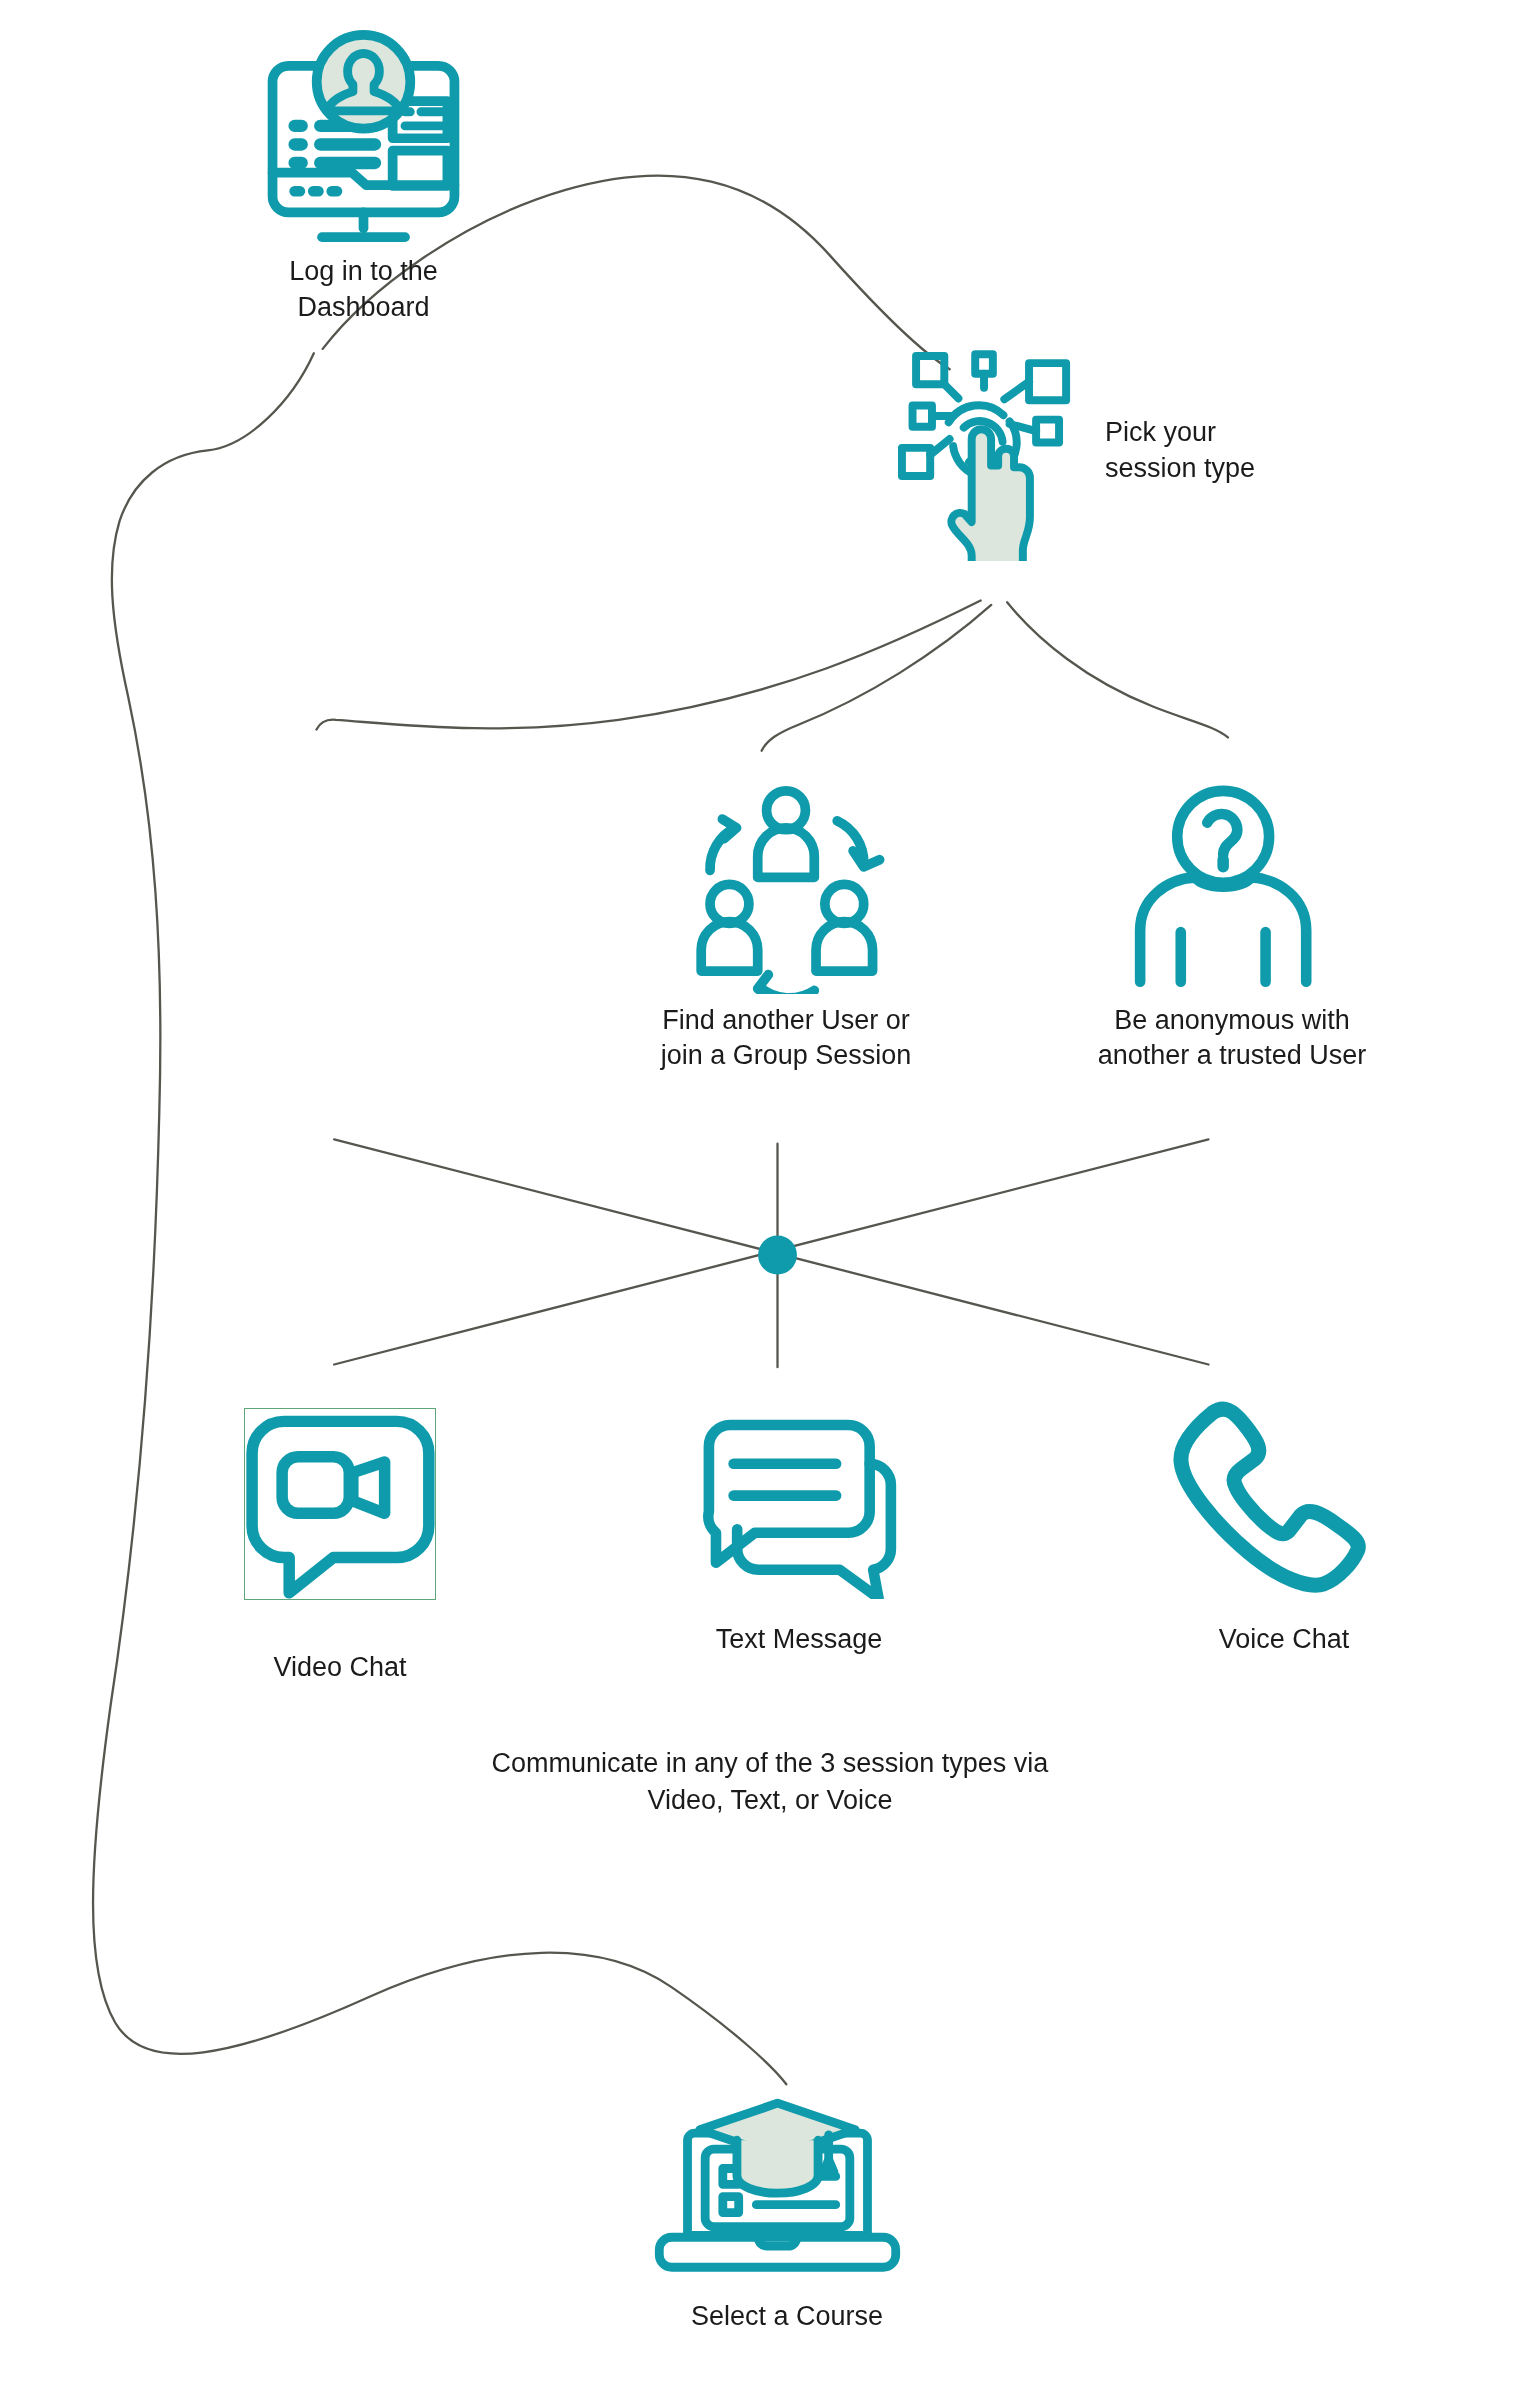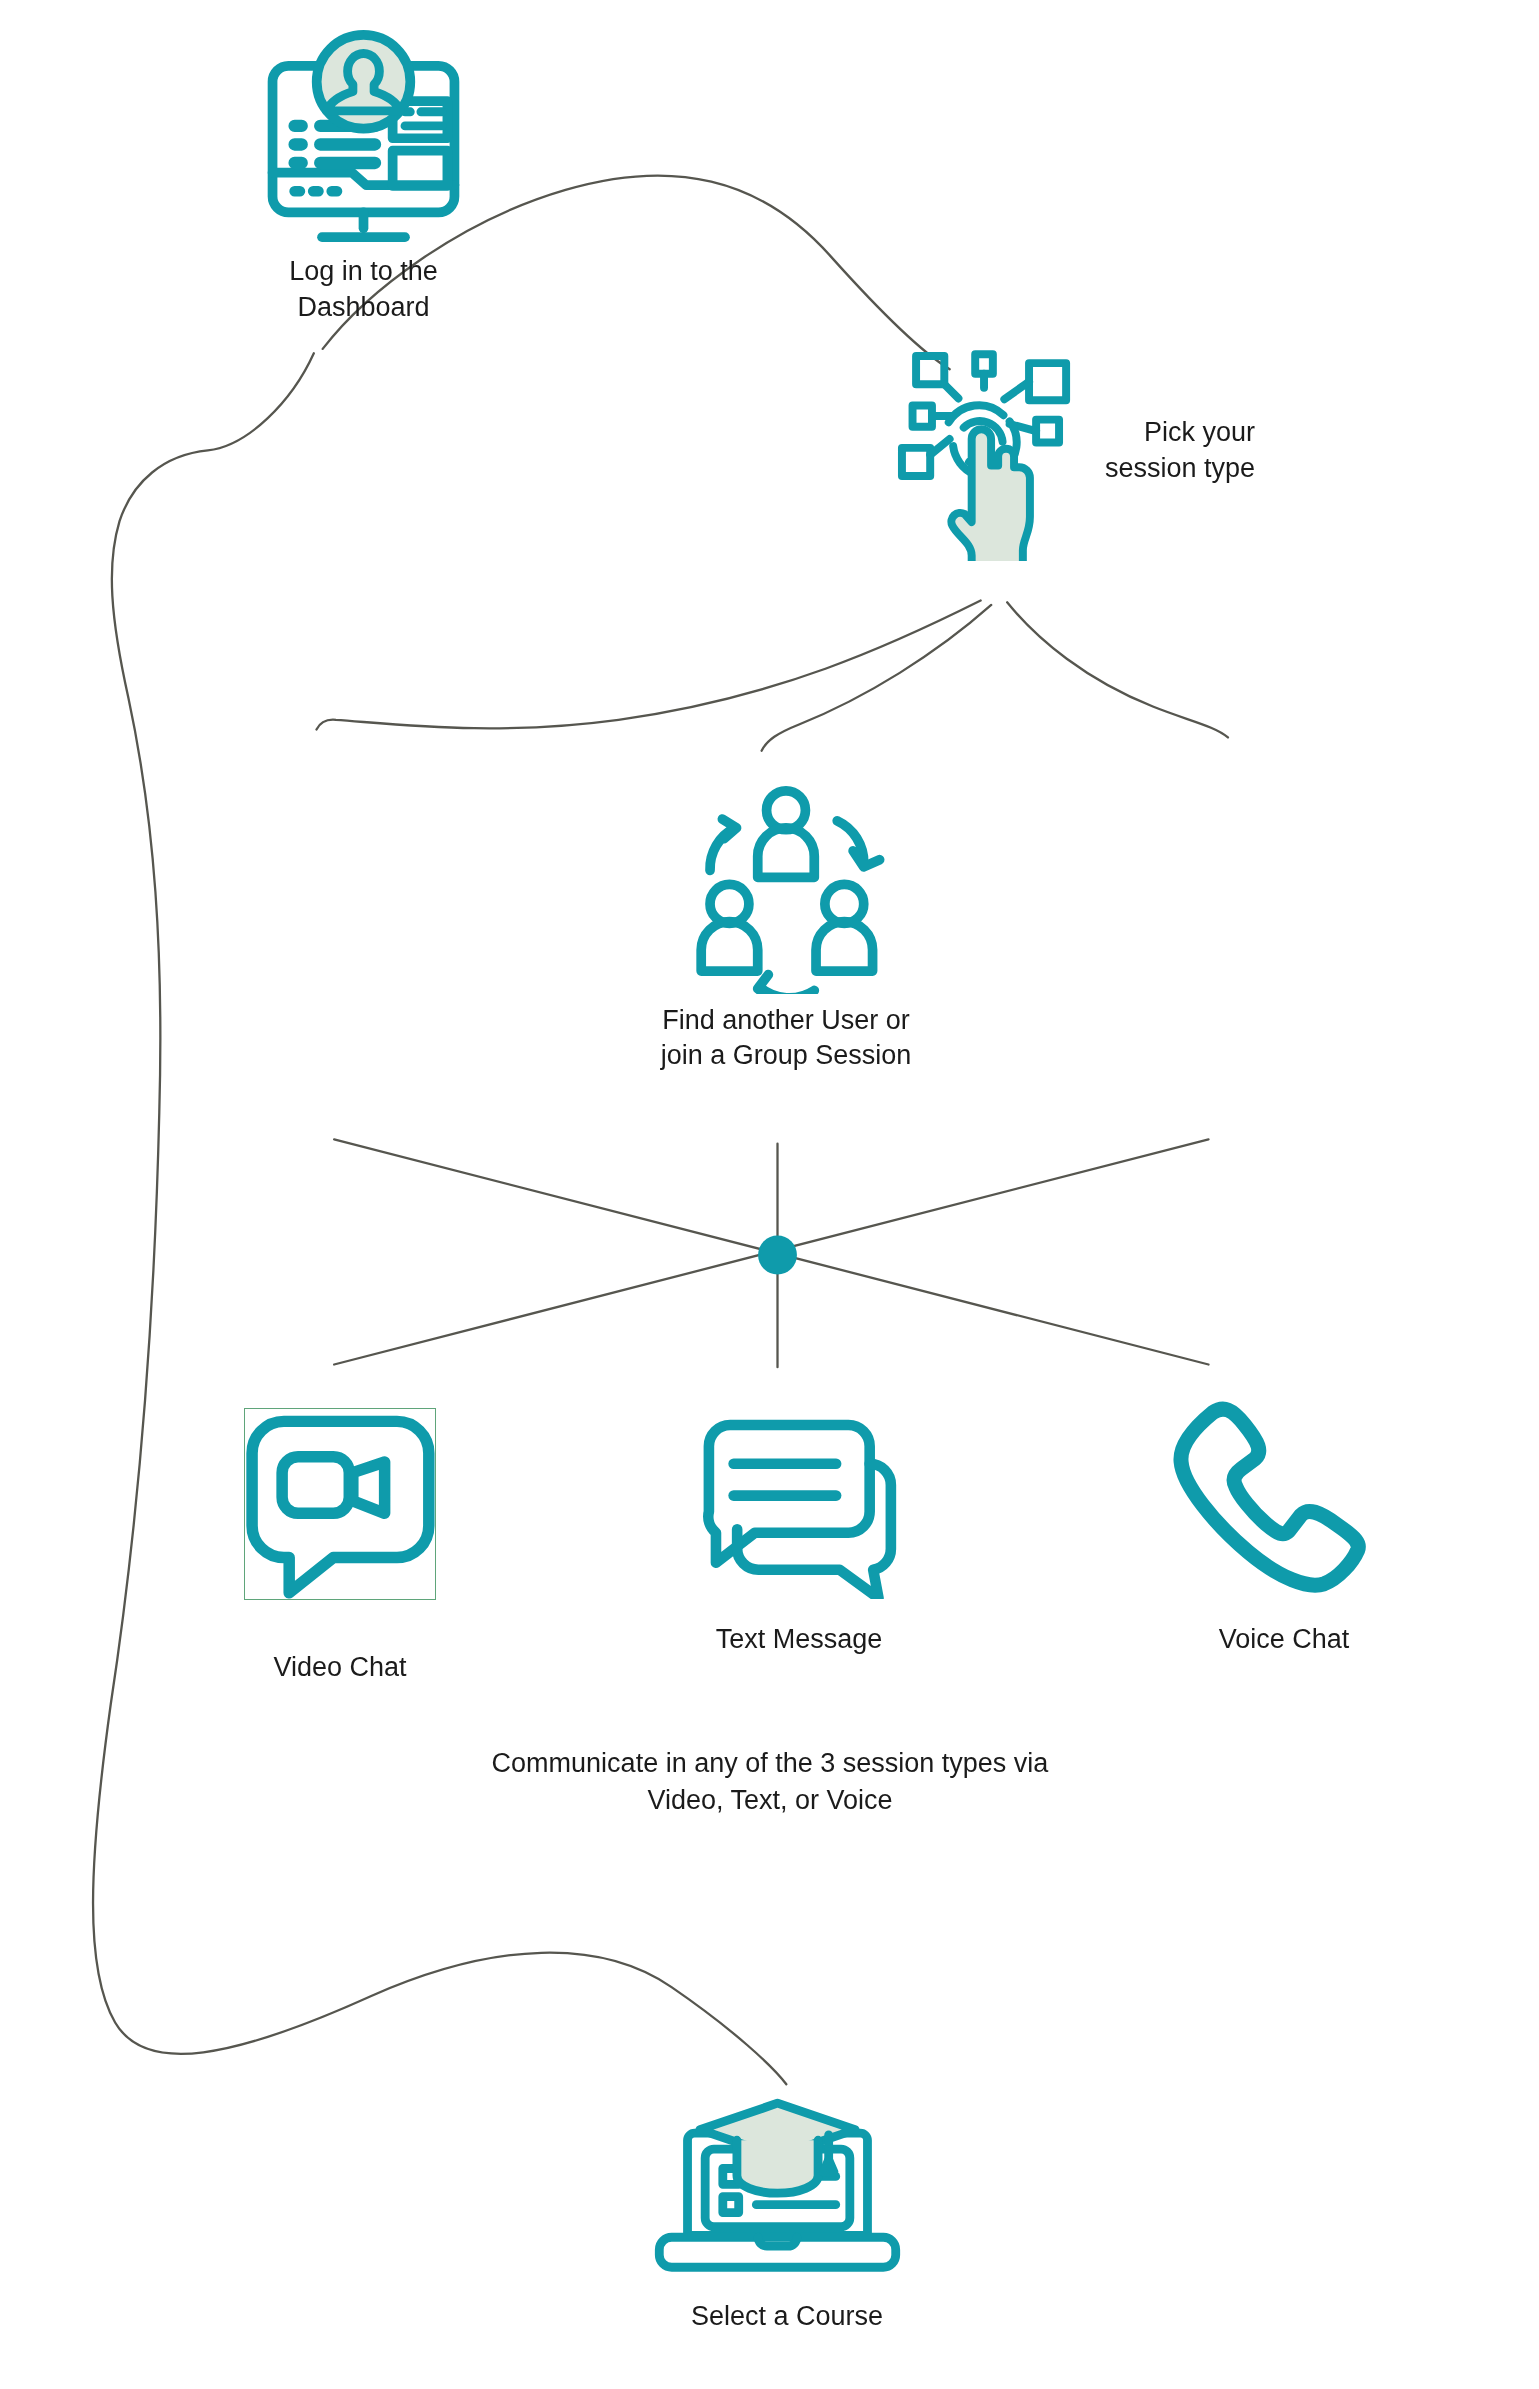--- a/index.html
+++ b/index.html
@@ -34,21 +34,21 @@
   }
   .caption {
     color: #1b1b1b;
     font-size: 27px;
     line-height: 1.32;
     text-align: center;
     white-space: pre-line;
     margin-top: 8.8px;
   }
   .caption.side {
-    text-align: right;
+    text-align: left;
   }
   .sel-box {
     outline: 1.8px solid #5fa57a;
     outline-offset: 0px;
   }
   .summary {
     position: absolute;
     color: #1b1b1b;
     font-size: 27px;
     line-height: 1.36;
@@ -205,20 +205,41 @@
           <path d="M196,78 l12,18 l18,-8" stroke-width="11"></path>
           <path d="M152,236 a52,52 0 0 1 -62,-4"></path>
           <path d="M100,218 l-12,16 l16,12" stroke-width="11"></path>
         </g>
       </svg>
     </span>
     <div class="caption">Find another User or
 join a Group Session</div>
   </div>
 
+  <div class="node" style="left:1064px; top:782px; width:336px;">
+    <span class="icon-wrap">
+      <svg width="212" height="212" viewBox="0 0 240 240">
+        <g fill="none" stroke="#0f9bab" stroke-width="12" stroke-linejoin="round" stroke-linecap="round">
+
+          <circle cx="110" cy="62" r="52"></circle>
+          <path d="M92,46 a18,18 0 0 1 34,8 c0,14 -16,14 -16,28"></path>
+          <path d="M110,88 v8" stroke-width="13"></path>
+
+          <path d="M16,226 v-58 c0,-36 30,-58 62,-60
+                   c12,14 52,14 64,0
+                   c32,2 62,24 62,60 v58"></path>
+
+          <path d="M62,226 v-56"></path>
+          <path d="M158,226 v-56"></path>
+        </g>
+      </svg>
+    </span>
+    <div class="caption">Be anonymous with
+another a trusted User</div>
+  </div>
 
   <div class="node" style="left:212px; top:1409px; width:256px;gap:28px;">
     <span class="icon-wrap sel-box">
       <svg width="190" height="190" viewBox="0 0 215 215">
         <g fill="none" stroke="#0f9bab" stroke-width="13" stroke-linejoin="round" stroke-linecap="round">
           <path d="M44,14 h128 a36,36 0 0 1 36,36 v82 a36,36 0 0 1 -36,36
                    h-72 l-50,40 v-40 h-6 a36,36 0 0 1 -36,-36 v-82 a36,36 0 0 1 36,-36 z"></path>
           <rect x="42" y="54" width="76" height="64" rx="18"></rect>
           <path d="M122,72 l36,-12 v58 l-36,-14 z"></path>
         </g>

